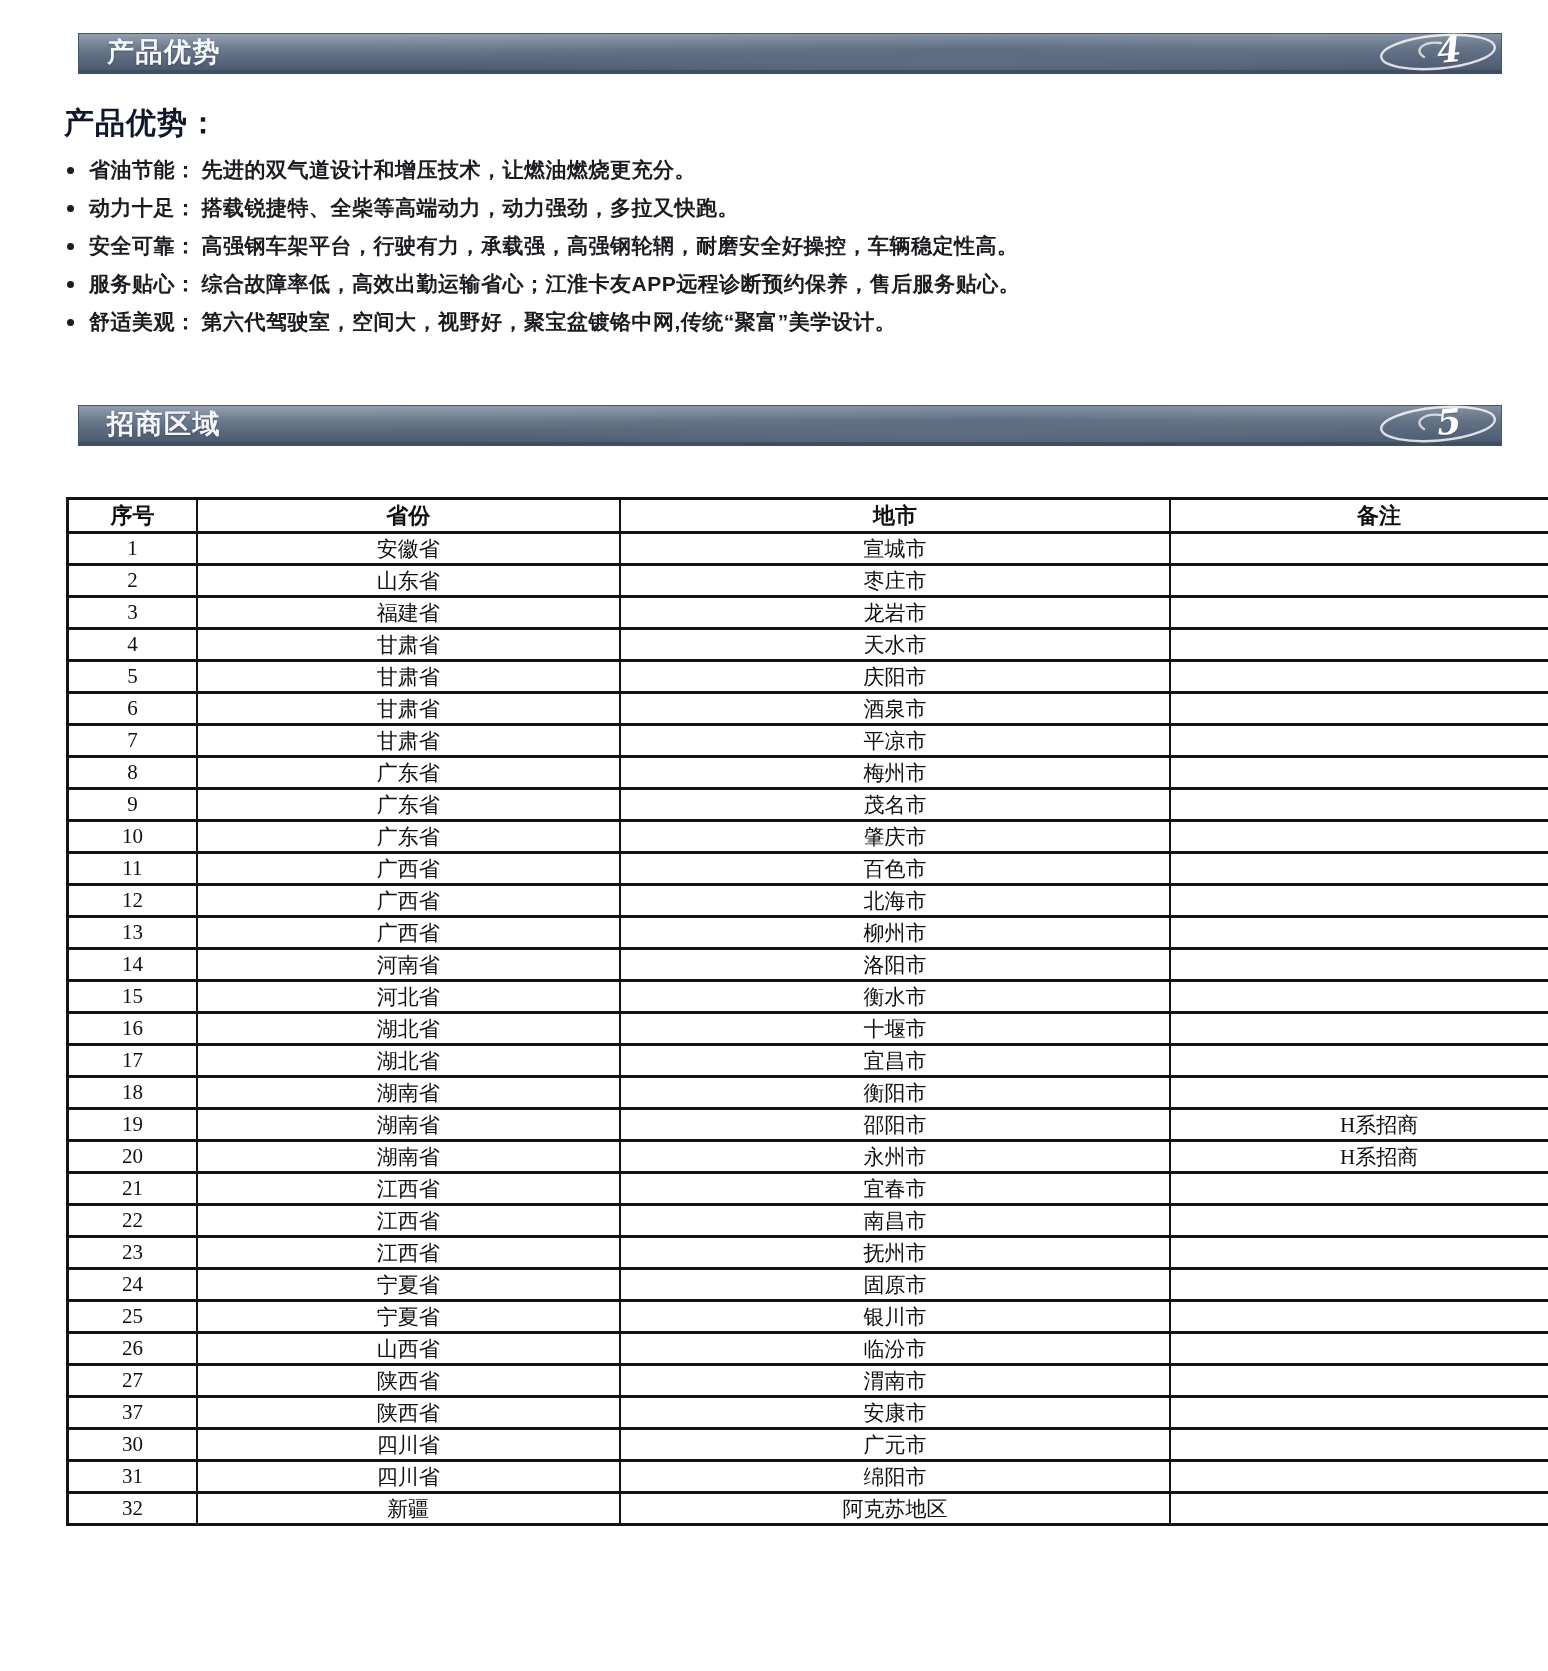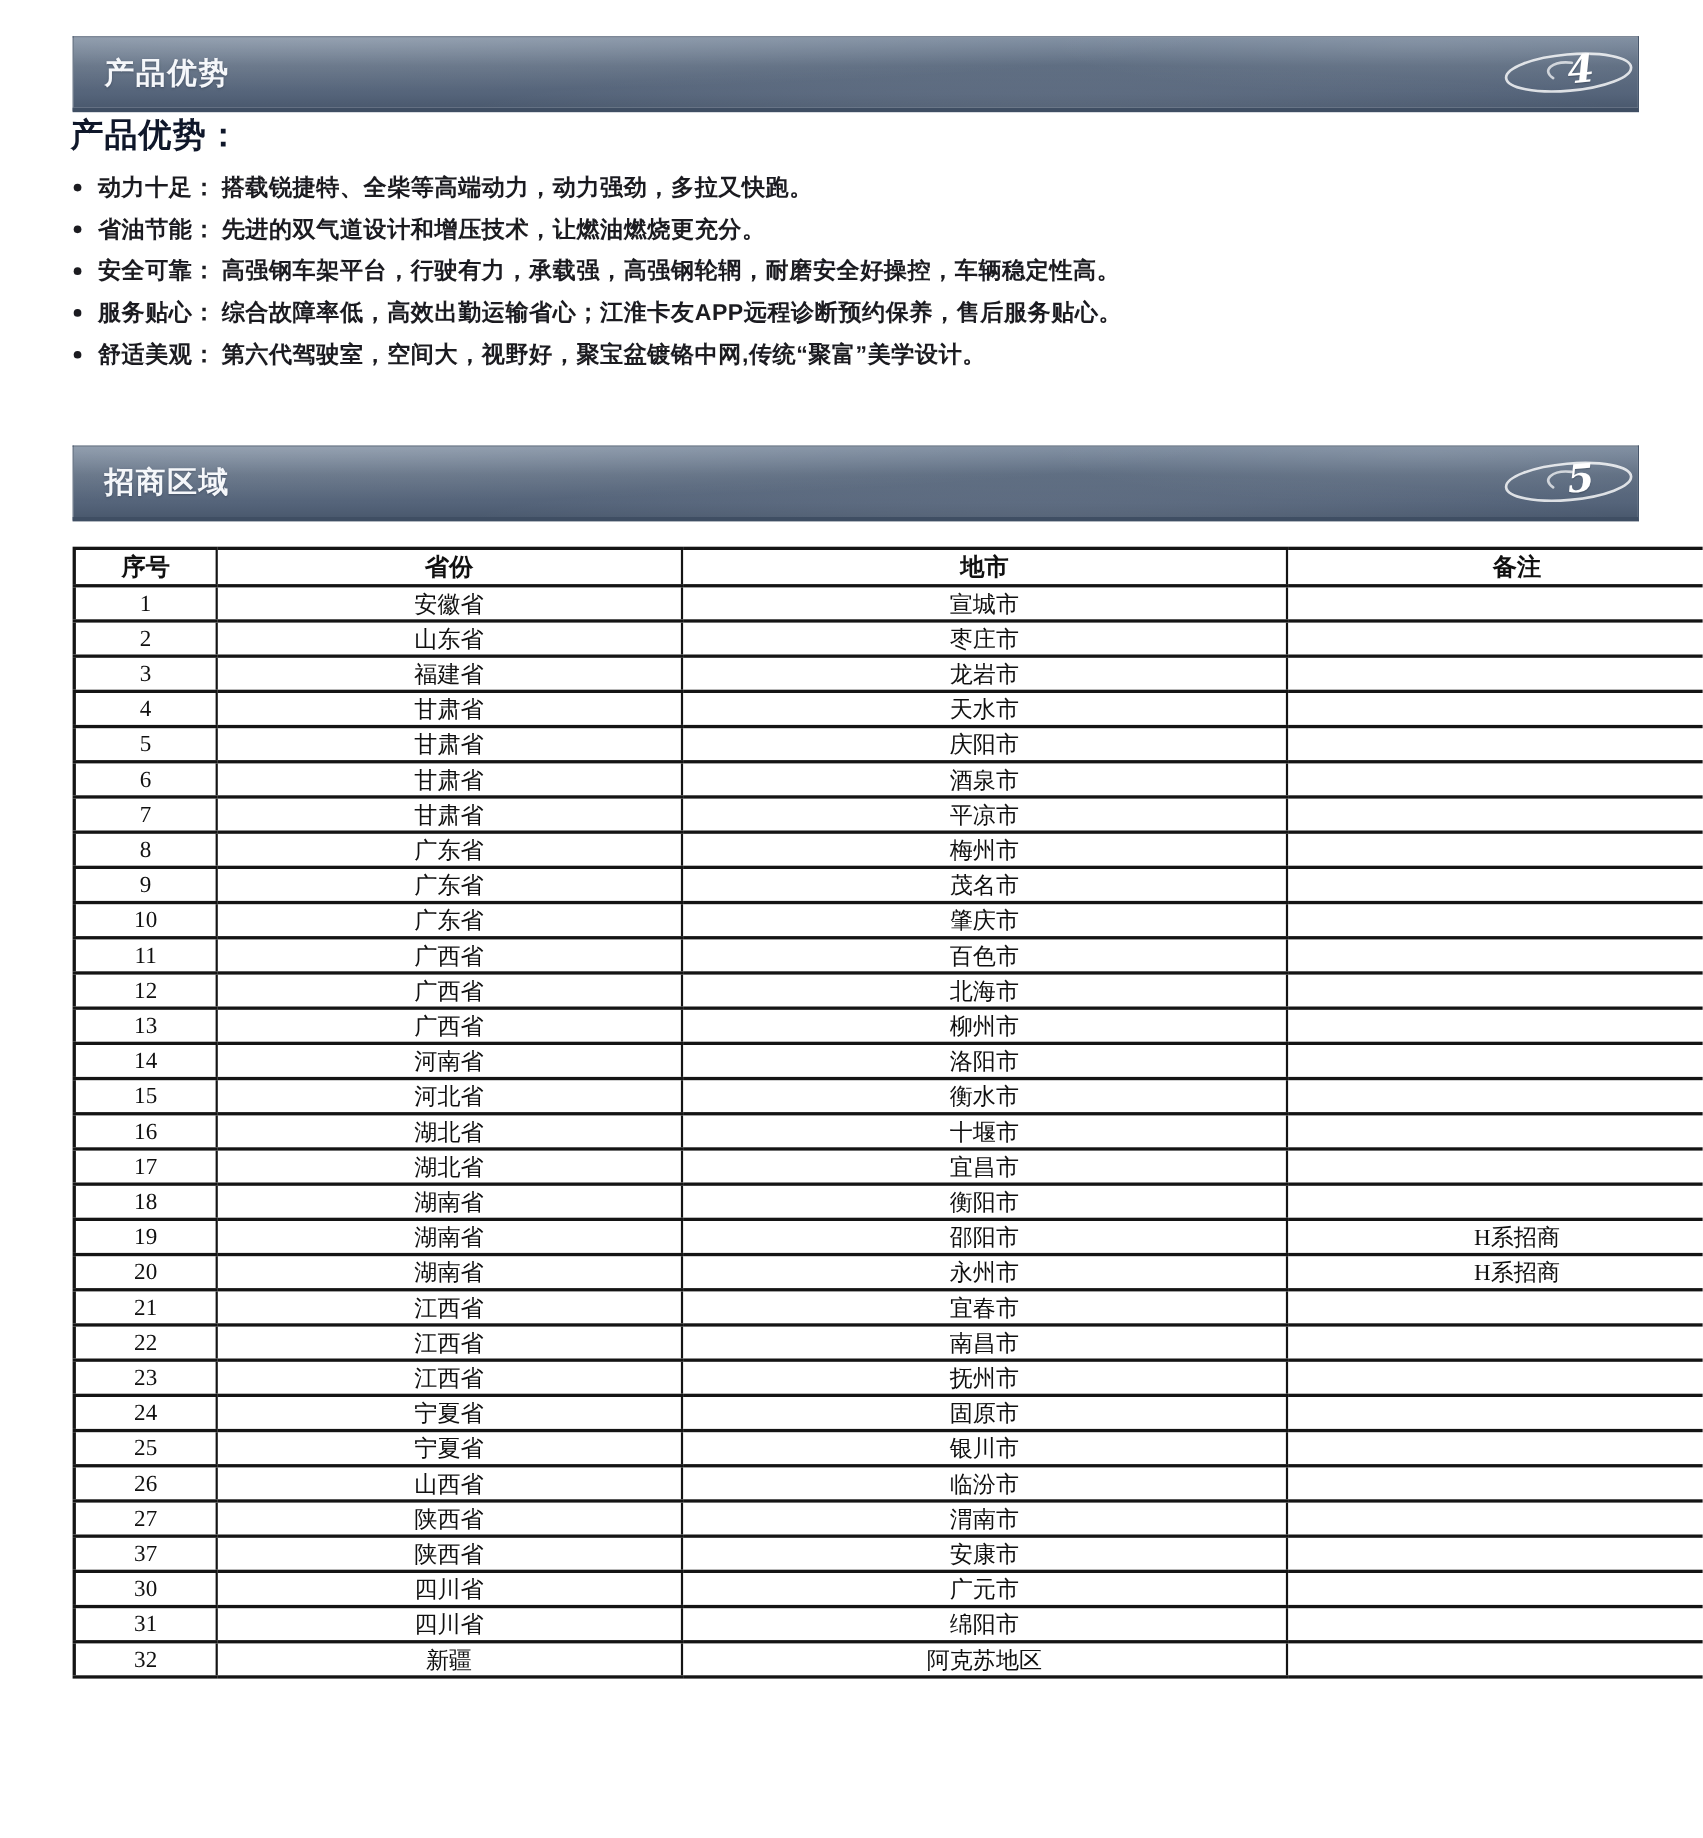--- a/index.html
+++ b/index.html
@@ -3,21 +3,21 @@
 <meta charset="utf-8">
 <style>
   html,body { margin:0; padding:0; background:#ffffff; }
   .page {
     position:relative; width:1548px; height:1671px; background:#fff;
     overflow:hidden; font-family:"Liberation Sans", sans-serif;
   }
 
   
   .section-bar {
-    position:absolute; left:66px; width:1424px; height:69px; box-sizing:border-box;
+    position:absolute; left:78px; width:1424px; height:41px; box-sizing:border-box;
     background:
       radial-gradient(130% 190% at 14% -10%, rgba(255,255,255,0.20), rgba(255,255,255,0) 46%),
       radial-gradient(70% 150% at 62% 120%, rgba(255,255,255,0.10), rgba(255,255,255,0) 55%),
       radial-gradient(40% 120% at 86% 10%, rgba(255,255,255,0.08), rgba(255,255,255,0) 60%),
       linear-gradient(180deg, var(--bar_bg_light,#7e8da0) 0%, var(--bar_bg,#5f6e82) 40%, #55647a 80%, var(--bar_bg_dark,#4a596e) 100%);
     border:1px solid #47566b; border-bottom:4px solid #3f4e63;
   }
   #bar-product { top:33px; }
   #bar-region  { top:405px;text-align:right; }
   .bar-title {
@@ -76,28 +76,28 @@
       <span class="badge-num">4</span>
     </span>
   </header>
 
   <h2 class="adv-heading">产品优势：</h2>
 
   <ul class="adv-list">
 
       <li class="adv-item">
         <span class="dot"></span>
+        <span class="adv-term">省油节能：</span>
+        <span class="adv-desc">先进的双气道设计和增压技术，让燃油燃烧更充分。</span>
+      </li>
+
+      <li class="adv-item">
+        <span class="dot"></span>
         <span class="adv-term">动力十足：</span>
         <span class="adv-desc">搭载锐捷特、全柴等高端动力，动力强劲，多拉又快跑。</span>
-      </li>
-
-      <li class="adv-item">
-        <span class="dot"></span>
-        <span class="adv-term">省油节能：</span>
-        <span class="adv-desc">先进的双气道设计和增压技术，让燃油燃烧更充分。</span>
       </li>
 
       <li class="adv-item">
         <span class="dot"></span>
         <span class="adv-term">安全可靠：</span>
         <span class="adv-desc">高强钢车架平台，行驶有力，承载强，高强钢轮辋，耐磨安全好操控，车辆稳定性高。</span>
       </li>
 
       <li class="adv-item">
         <span class="dot"></span>

